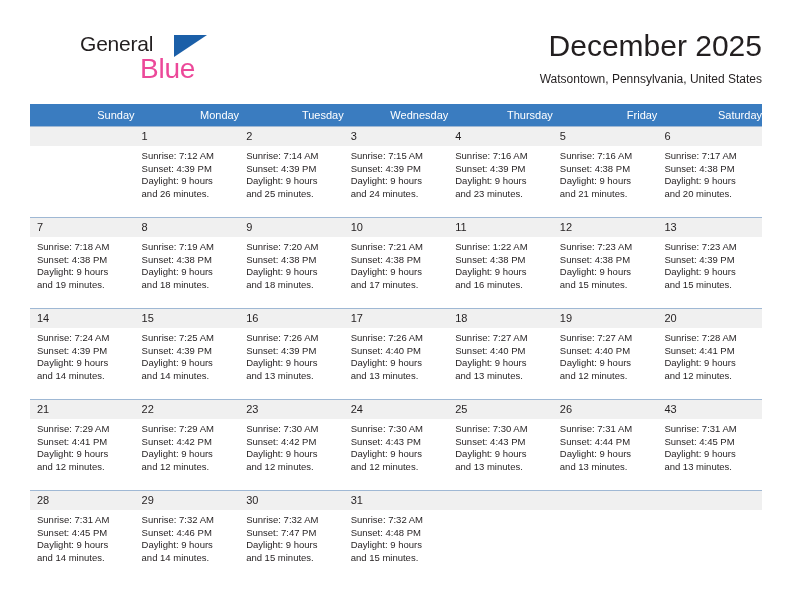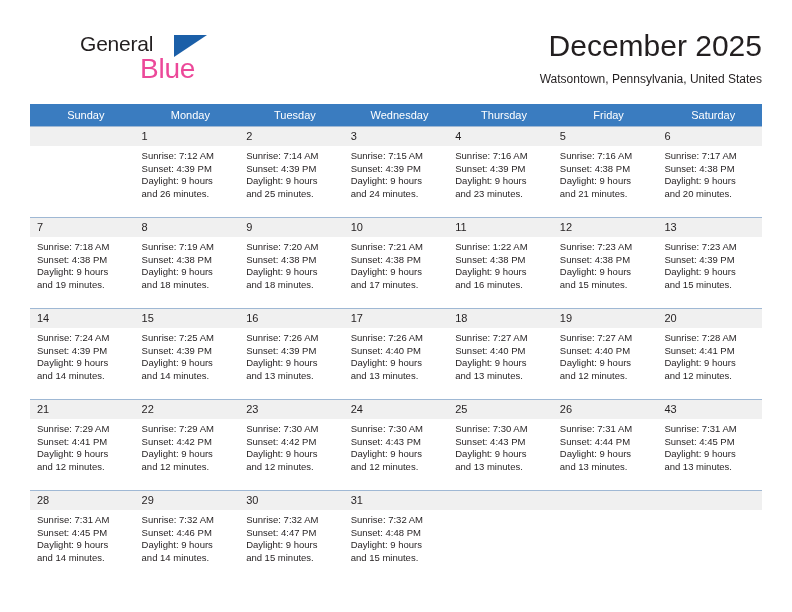--- a/index.html
+++ b/index.html
@@ -93,21 +93,21 @@
     top: 104px;
     width: 732px;
     border-collapse: collapse;
     table-layout: fixed;
   }
   .calendar th {
     background: #3a7cc0;
     color: #ffffff;
     font-size: 11px;
     font-weight: normal;
-    text-align: center;
+    text-align: right;
     padding: 5px 0 5px 7px;
     height: 12px;
     border: none;
   }
   .calendar td {
     vertical-align: top;
     padding: 0;
     border: none;
     width: 104.57px;
     height: 82px;
@@ -488,21 +488,21 @@
               <div>Sunrise: 7:32 AM</div>
               <div>Sunset: 4:46 PM</div>
               <div>Daylight: 9 hours</div>
               <div>and 14 minutes.</div>
             </div>
           </td>
           <td>
             <div class="daynum">30</div>
             <div class="cellbody">
               <div>Sunrise: 7:32 AM</div>
-              <div>Sunset: 4:47 PM</div>
+              <div>Sunset: 7:47 PM</div>
               <div>Daylight: 9 hours</div>
               <div>and 15 minutes.</div>
             </div>
           </td>
           <td>
             <div class="daynum">31</div>
             <div class="cellbody">
               <div>Sunrise: 7:32 AM</div>
               <div>Sunset: 4:48 PM</div>
               <div>Daylight: 9 hours</div>

